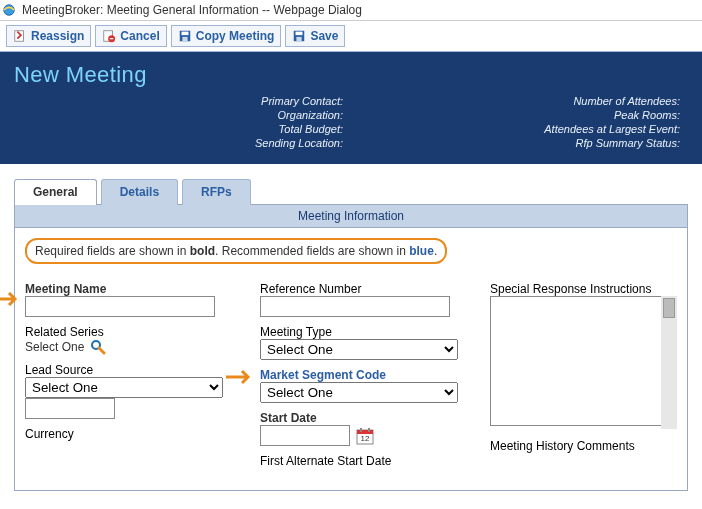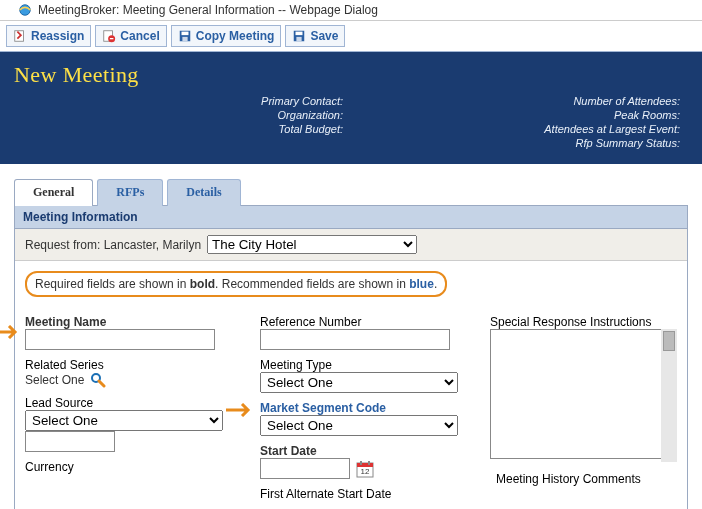--- a/index.html
+++ b/index.html
@@ -1,33 +1,33 @@
 <!DOCTYPE html>
 <html><head>
 <meta charset="utf-8">
 <style>
   * { box-sizing: border-box; }
   body { margin: 0; font-family: Arial, sans-serif; font-size: 12px; color: #333; background: #fff; width: 702px; }
-  .title-bar { display: flex; align-items: center; padding: 3px 18px; background: #fff; border-bottom: 1px solid #ccc; }
+  .title-bar { display: flex; align-items: center; padding: 3px 2px; background: #fff; border-bottom: 1px solid #ccc; }
   .ie-icon { width: 14px; height: 14px; margin-right: 6px; }
   .title-text { color: #333; }
   .toolbar { display: flex; gap: 4px; padding: 4px 6px; background: #fff; border-bottom: 1px solid #a0b5d4; }
   .tbtn { display: flex; align-items: flex-end; gap: 4px; padding: 3px 6px; border: 1px solid #a0b5d4; background: #f2f6fb; color: #2a5fa3; font-weight: bold; font-size: 12px; cursor: pointer; }
   .tbtn svg { width: 14px; height: 14px; }
   .header { background: #1a3b70; color: #fff; padding: 10px 14px 14px 14px; }
-  .header h1 { margin: 0 0 6px 0; font-size: 22px; font-weight: normal; font-family: Liberation Serif, serif; letter-spacing: 0.4px; color: #fde047; }
+  .header h1 { margin: 0 0 6px 0; font-size: 22px; font-weight: normal; font-family: Liberation Sans, sans-serif; letter-spacing: 0.4px; color: #7dd3fc; }
   .header-cols { display: flex; }
   .hcol { width: 50%; }
   .hrow { display: flex; padding: 1px 0; }
   .hlabel { flex: 1; text-align: right; font-size: 11px; padding-right: 8px; color: #e9f0f9; font-style: italic; }
-  .tabs { display: flex; margin: 14px 17px 0 14px; position: relative; top: 1px; font-family: Liberation Serif, serif; }
+  .tabs { display: flex; margin: 14px 17px 0 14px; position: relative; top: 1px; }
   .tab { padding: 5px 18px 6px 18px; background: #c5d3e6; color: #2a5fa3; font-size: 12px; font-weight: bold; border: 1px solid #a0b5d4; border-bottom: none; margin-right: 4px; border-radius: 3px 3px 0 0; cursor: pointer; }
   .tab.active { background: #fff; color: #333; border-color: #9aa9c2; }
   .panel { margin: 0 14px 0 14px; border: 1px solid #9aa9c2; background: #fff; }
-  .panel-title { background: #c5d3e6; color: #1a3b70; font-weight: bold; padding: 4px 8px; border-bottom: 1px solid #9aa9c2; }
+  .panel-title { background: #c5d3e6; color: #1a3b70; font-weight: normal; padding: 4px 8px; border-bottom: 1px solid #9aa9c2; text-align: center; }
   .req-row { background: #f0eee9; padding: 6px 10px; border-bottom: 1px solid #ccc; display: flex; align-items: center; gap: 6px; }
   .req-row select { width: 210px; }
   .callout { display: inline-block; margin: 10px 10px 4px 10px; padding: 4px 8px; border: 2px solid #e88b1c; border-radius: 12px; color: #333; }
   .callout .bold { font-weight: bold; }
   .callout .blue { color: #2a5fa3; font-weight: bold; }
   .form-area { display: flex; padding: 6px 10px 22px 10px; gap: 20px; }
   .col { }
   .col1 { width: 215px; }
   .col2 { width: 210px; }
   .col3 { flex: 1; }
@@ -97,53 +97,50 @@
     <div class="hcol">
       <div class="hrow">
           <div class="hlabel">Primary Contact:</div>
         </div>
       <div class="hrow">
           <div class="hlabel">Organization:</div>
         </div>
       <div class="hrow">
           <div class="hlabel">Total Budget:</div>
         </div>
+      <div class="hrow">
+          <div class="hlabel">Sending Location:</div>
+        </div>
     </div>
     <div class="hcol">
       <div class="hrow">
           <div class="hlabel">Number of Attendees:</div>
         </div>
       <div class="hrow">
           <div class="hlabel">Peak Rooms:</div>
         </div>
       <div class="hrow">
           <div class="hlabel">Attendees at Largest Event:</div>
         </div>
       <div class="hrow">
           <div class="hlabel">Rfp Summary Status:</div>
         </div>
     </div>
   </div>
 </div>
 
 <div class="tabs">
   <div class="tab active">General</div>
+  <div class="tab">Details</div>
   <div class="tab">RFPs</div>
-  <div class="tab">Details</div>
 </div>
 
 <div class="panel">
   <div class="panel-title">Meeting Information</div>
 
-  <div class="req-row">
-    <span>Request from: Lancaster, Marilyn</span>
-    <select>
-      <option>The City Hotel</option>
-    </select>
-  </div>
 
   <div>
     <span class="callout">
       <span>Required fields are shown in </span><span class="bold">bold</span><span>. Recommended fields are shown in </span><span class="blue">blue</span><span>.</span>
     </span>
   </div>
 
   <div class="form-area">
 
     <div class="col col1">
@@ -203,16 +200,16 @@
     </div>
 
     <div class="col col3">
       <div class="field-label">Special Response Instructions</div>
       <div class="ta-wrap">
         <textarea class="textarea" style=""></textarea>
         <div class="scrollbar-stub">
             <div class="scroll-thumb"></div>
           </div>
       </div>
-      <div class="field-label" style="margin-top:10px;margin-left:6px;">Meeting History Comments</div>
+      <div class="field-label" style="margin-top:10px;">Meeting History Comments</div>
     </div>
   </div>
 </div>
 
 </body></html>

